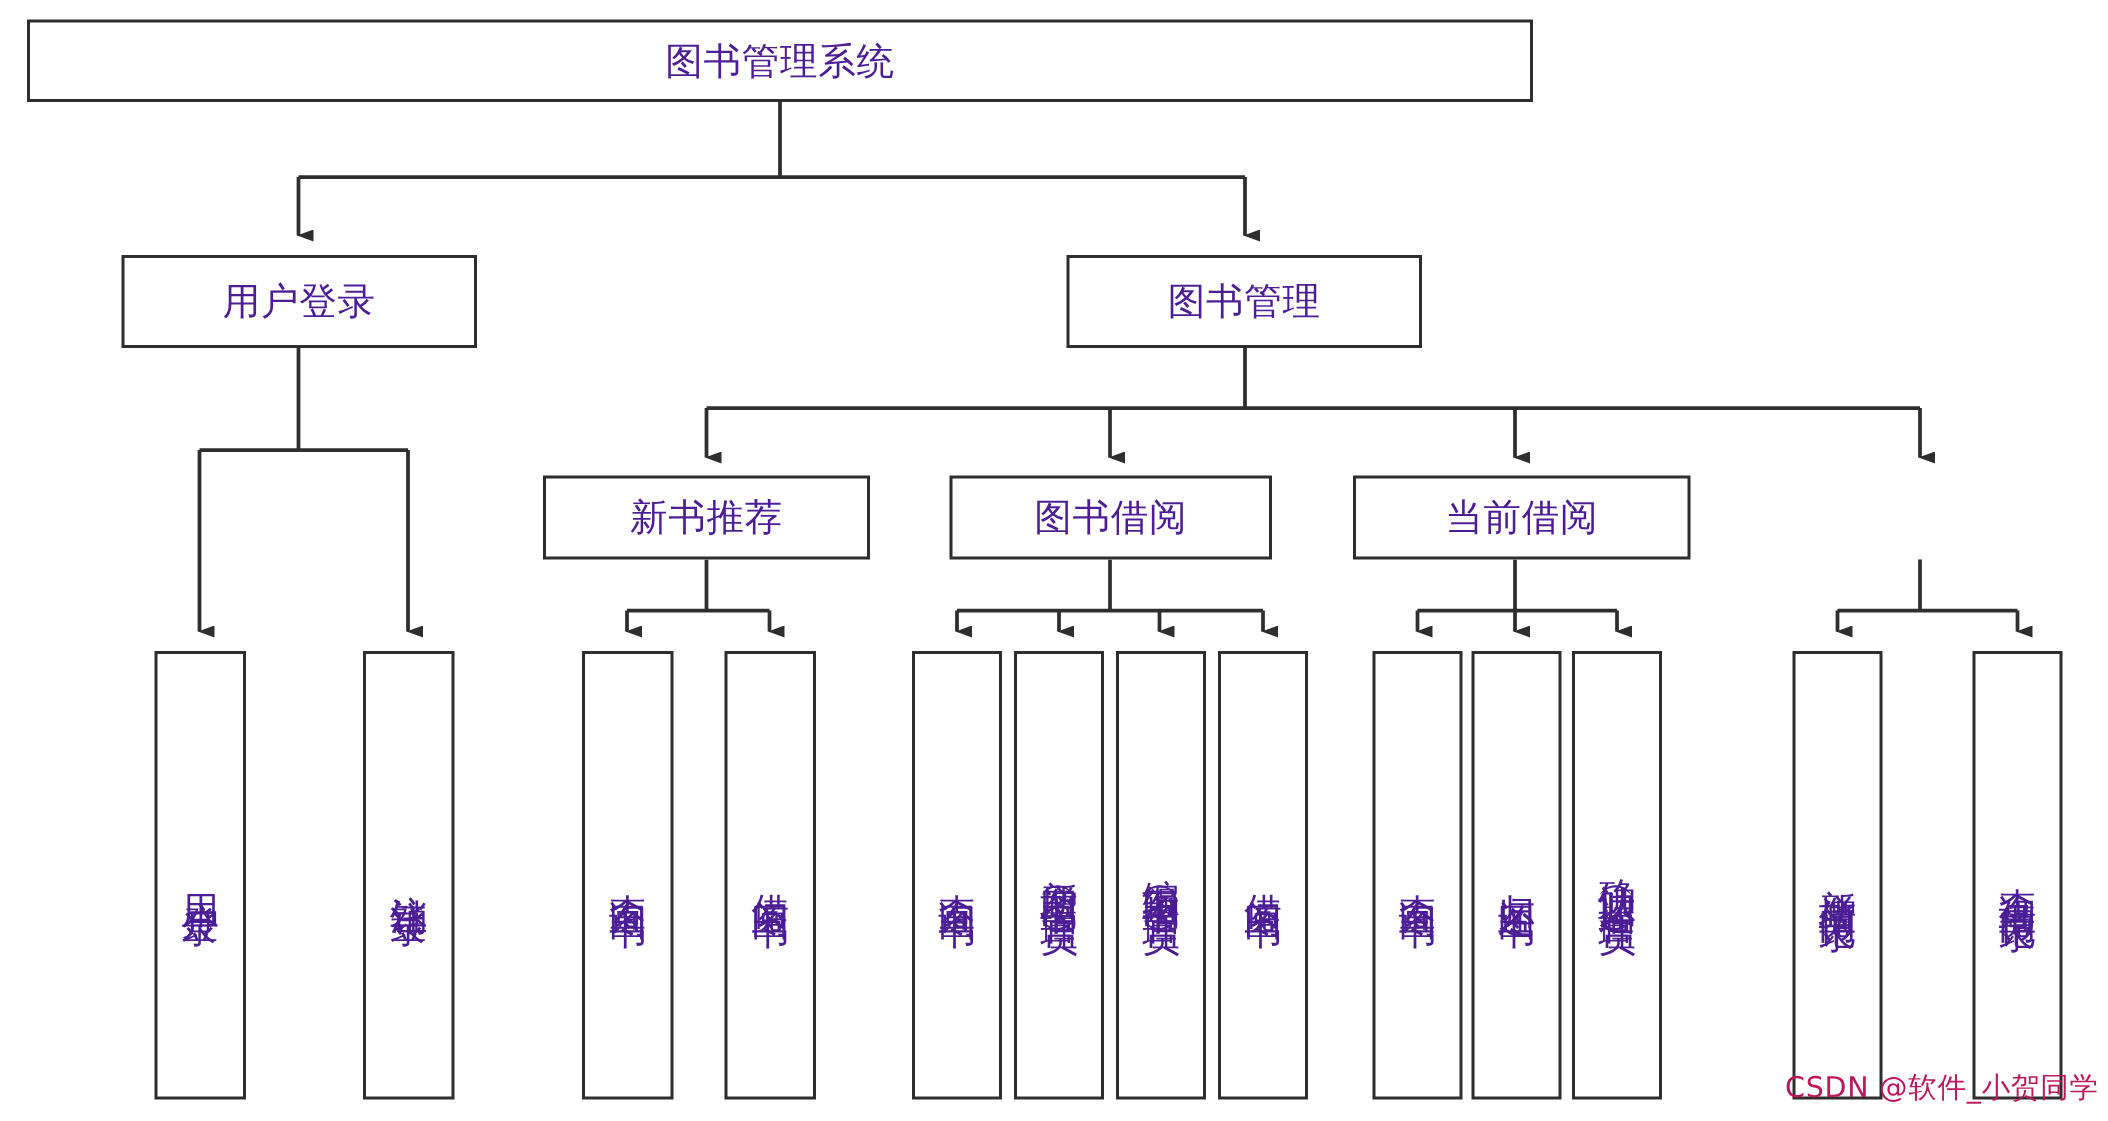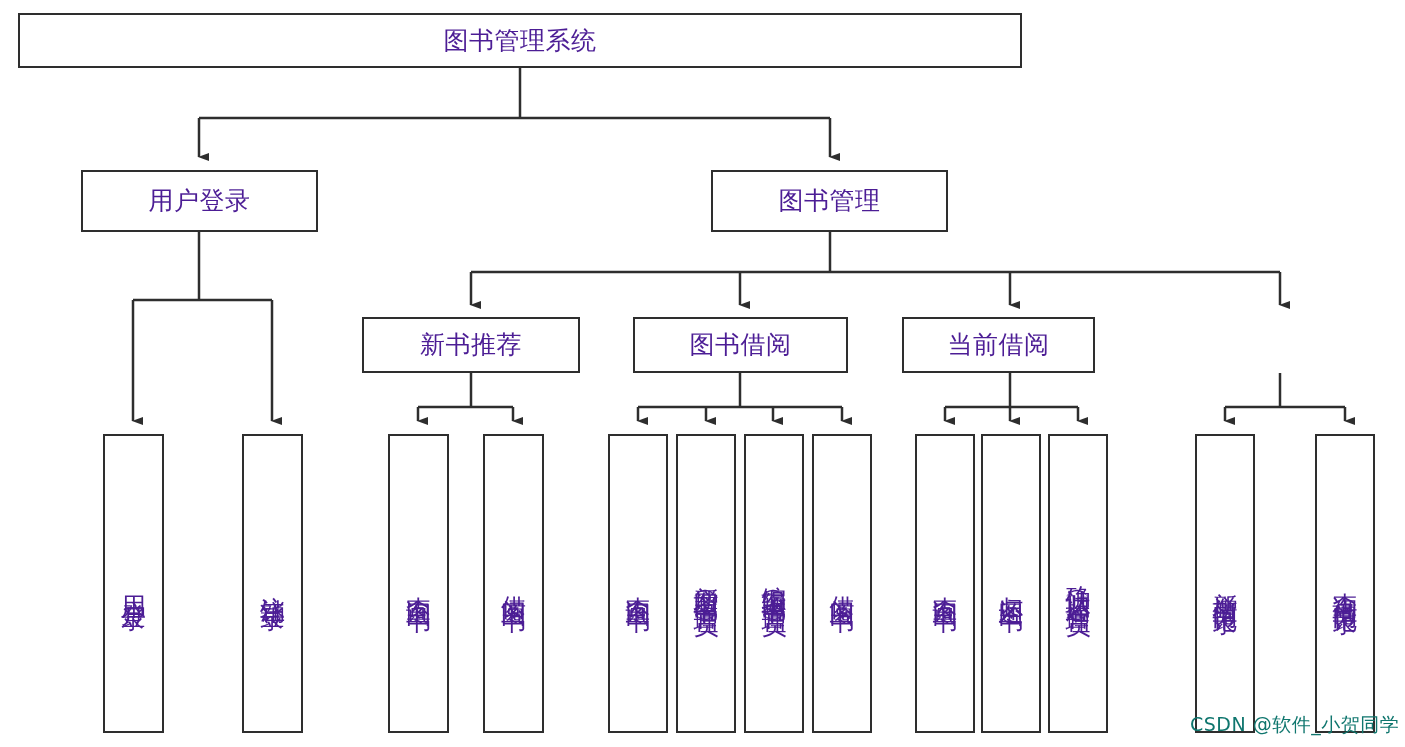--- a/index.html
+++ b/index.html
@@ -57,21 +57,21 @@
     top: 0;
     width: 1405px;
     height: 747px;
     pointer-events: none;
   }
   .watermark {
     position: absolute;
     left: 1190px;
     top: 712px;
     font-size: 19px;
-    color: #0f766e;
+    color: #be185d;
     white-space: nowrap;
     letter-spacing: 0.5px;
   }
 </style>
 </head>
 <body>
 
 <div id="canvas">
 
   <svg class="edges" viewBox="0 0 1405 747">
@@ -135,21 +135,21 @@
   <div class="node h-node" style="left:711px; top:170px; width:237px; height:62px;justify-content:center;">
     <span class="node-label">图书管理</span>
   </div>
 
   <div class="node h-node" style="left:362px; top:317px; width:218px; height:56px;">
     <span class="node-label">新书推荐</span>
   </div>
   <div class="node h-node" style="left:633px; top:317px; width:215px; height:56px;">
     <span class="node-label">图书借阅</span>
   </div>
-  <div class="node h-node" style="left:902px; top:317px; width:193px; height:56px;">
+  <div class="node h-node" style="left:902px; top:317px; width:225px; height:56px;">
     <span class="node-label">当前借阅</span>
   </div>
 
   <div class="node v-node" style="left:103px; top:434px; width:61px; height:299px;">
     <span class="node-label">用户登录</span>
   </div>
   <div class="node v-node" style="left:242px; top:434px; width:61px; height:299px;">
     <span class="node-label">注销登录</span>
   </div>
 

